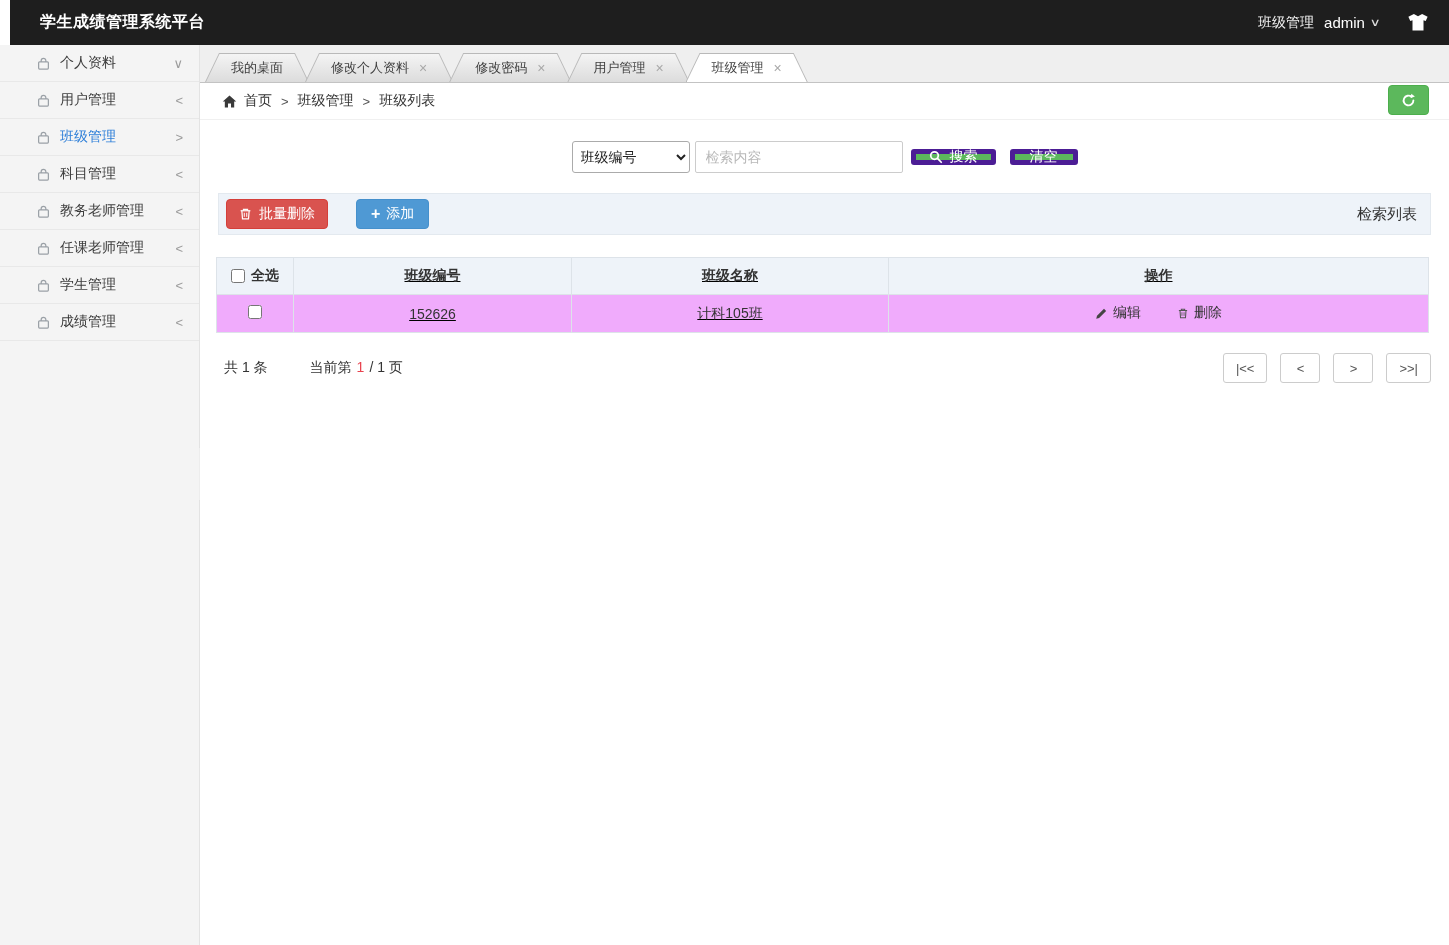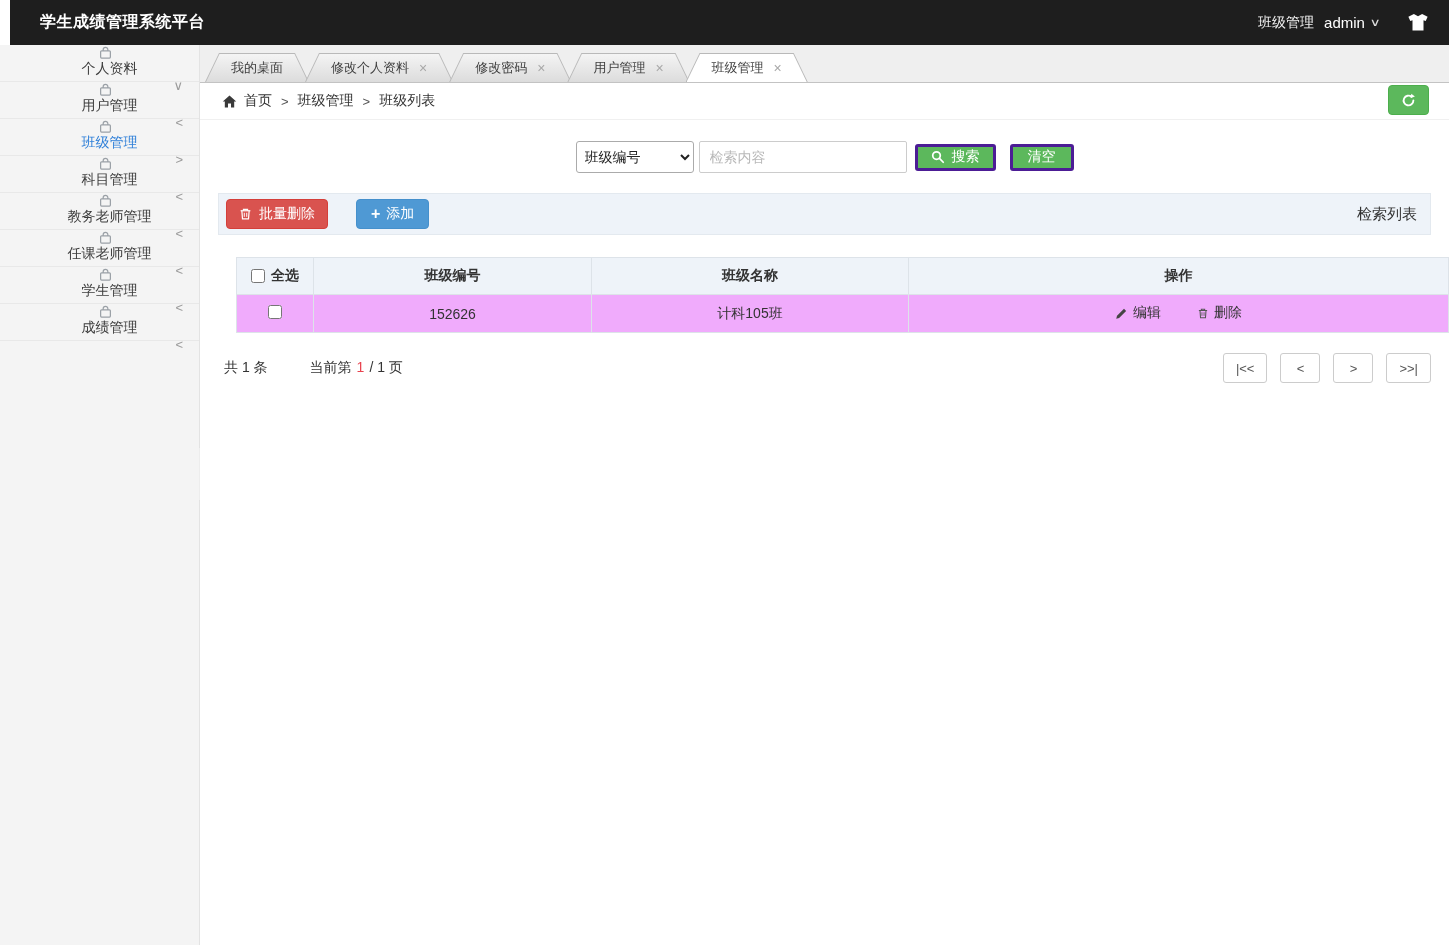--- a/index.html
+++ b/index.html
@@ -13,21 +13,21 @@
   .topbar-right { margin-left:auto; display:flex; align-items:center; gap:10px; padding-right:30px; }
   .welcome { font-size:14px; color:#f2f2f2; }
   .user-dd { display:flex; align-items:center; gap:6px; font-size:15px; cursor:pointer; }
   .user-caret { font-size:11px; color:#ddd; transform:scaleX(1.4); }
   .tshirt { width:22px; height:22px; margin-left:18px; cursor:pointer; display:flex; align-items:center; }
 
   
   .sidebar { position:absolute; left:0; top:45px; width:200px; height:900px; background:#f4f4f4;
     border-right:1px solid #e3e3e3; }
   .side-item { height:37px; display:flex; align-items:center; padding:0 16px 0 36px;
-    border-bottom:1px solid #e8e8e8; cursor:pointer; font-size:14px; color:#3c3c3c; background:#f4f4f4;flex-direction:column; }
+    border-bottom:1px solid #e8e8e8; cursor:pointer; font-size:14px; color:#3c3c3c; background:#f4f4f4; }
   .side-item .bag { width:15px; height:15px; margin-right:9px; flex:none; }
   .side-item .arrow { margin-left:auto; color:#9b9b9b; font-size:13px; }
   .side-item.active .lbl { color:#2e7fd8; }
 
   
   .handle { position:absolute; left:199px; top:447px; width:19px; height:54px; background:#ededed;
     border:1px solid #e2e2e2; border-left:none; border-radius:0 7px 7px 0; cursor:pointer;
     display:flex; align-items:center; justify-content:center; }
   .handle .tri { width:0; height:0; border-top:6px solid transparent; border-bottom:6px solid transparent;
     border-right:7px solid #b8b8b8; }
@@ -61,40 +61,40 @@
 
   
   .searchrow { margin-top:21px; display:flex; justify-content:center; align-items:center; }
   .field-select { width:118px; height:32px; border:1px solid #ababab; border-radius:3px;
     font-size:14px; color:#222; padding:0 4px; background:#fff;
     font-family:"Liberation Sans","DejaVu Sans",sans-serif; }
   .search-input { width:208px; height:32px; border:1px solid #ccc; border-radius:2px; margin-left:5px;
     padding:0 10px; font-size:14px; color:#333;
     font-family:"Liberation Sans","DejaVu Sans",sans-serif; }
   .search-input::placeholder { color:#b9b9b9; }
-  .btn-green { display:inline-flex; align-items:center; gap:7px; height:27px; padding:0 13px;
-    background:#5cb85c; border:3px solid #4c1d95; border-radius:3px; color:#fff; font-size:14px;
+  .btn-green { display:inline-flex; align-items:center; gap:7px; height:16px; padding:0 13px;
+    background:#5cb85c; border:5px solid #4c1d95; border-radius:3px; color:#fff; font-size:14px;
     cursor:pointer; font-family:inherit; }
   .btn-search { margin-left:8px; }
   .btn-clear { margin-left:14px; padding:0 15px; }
 
   
   .toolrow { margin:20px 18px 12px; height:42px; background:#eef3f9; border:1px solid #e3e9ef;
     display:flex; align-items:center; padding:0 7px; }
   .btn-red { display:inline-flex; align-items:center; gap:7px; height:30px; padding:0 12px;
     background:#d9534f; border:1px solid #d43f3a; border-radius:4px; color:#fff; font-size:14px;
     cursor:pointer; font-family:inherit; }
   .btn-blue { display:inline-flex; align-items:center; gap:6px; height:30px; padding:0 14px;
     background:#4f99d4; border:1px solid #4590cc; border-radius:4px; color:#fff; font-size:14px;
     cursor:pointer; margin-left:28px; font-family:inherit; }
   .plus-glyph { font-size:16px; font-weight:bold; line-height:1; }
   .tool-right { margin-left:auto; font-size:15px; color:#333; padding-right:6px; }
 
   
-  .grid { width:calc(100% - 36px); margin:22px 36px 0; border-collapse:collapse; }
+  .grid { width:calc(100% - 36px); margin:22px 16px 0; border-collapse:collapse;text-decoration:underline; }
   .grid th, .grid td { border:1px solid #dde3e9; text-align:center; font-size:14px; color:#333; }
   .grid th { background:#eef3f9; height:37px; font-weight:bold; }
   .grid td { height:38px; background:#f0abfc; }
   .col-check { width:77px; } .col-no { width:278px; } .col-name { width:317px; }
   .chk-wrap { display:inline-flex; align-items:center; gap:6px; }
   .grid input[type=checkbox] { width:14px; height:14px; cursor:pointer; }
   .actions { display:inline-flex; align-items:center; gap:36px; }
   .act-link { display:inline-flex; align-items:center; gap:5px; cursor:pointer; color:#333; font-size:14px; }
 
   

